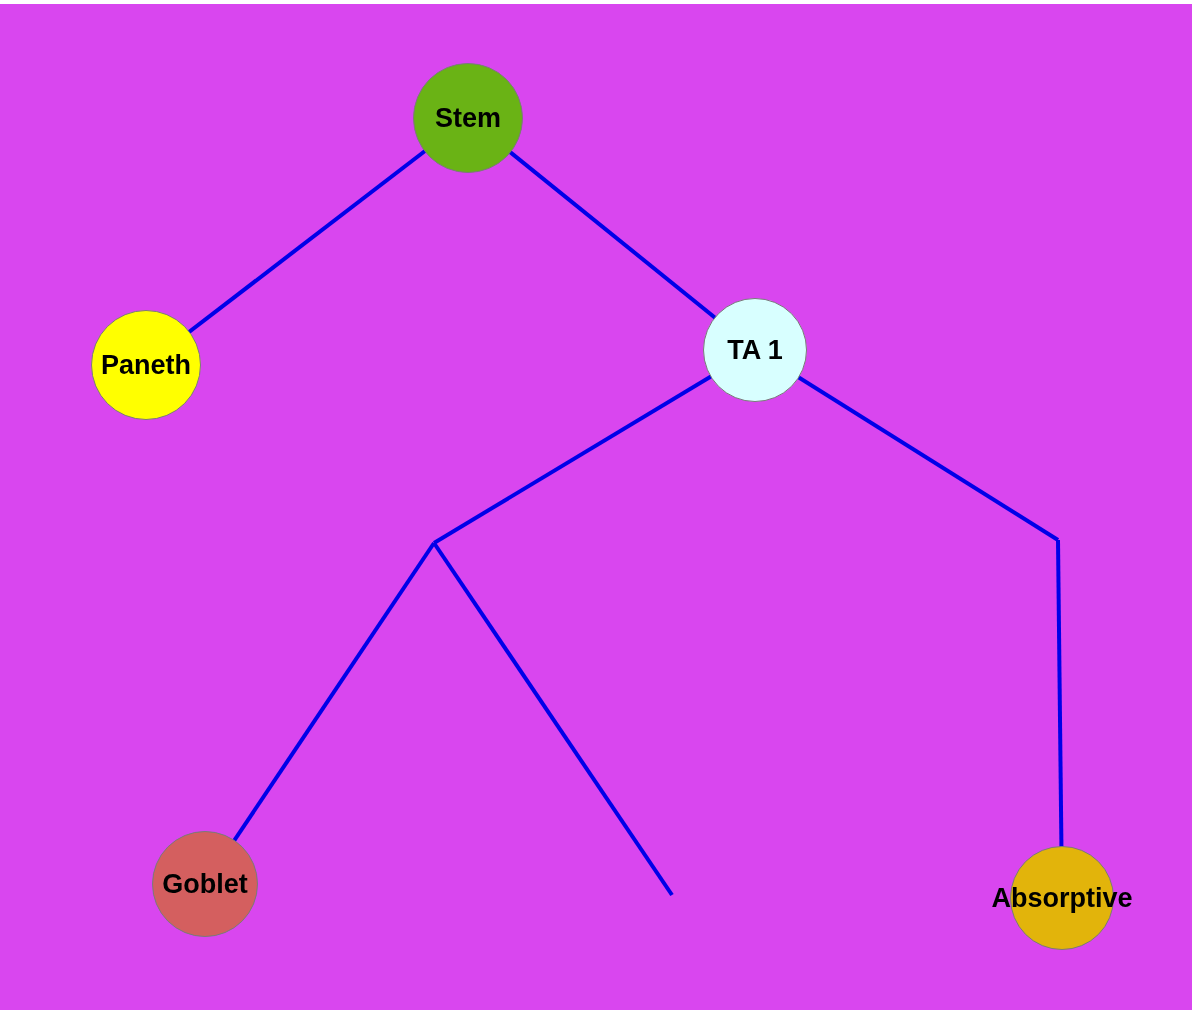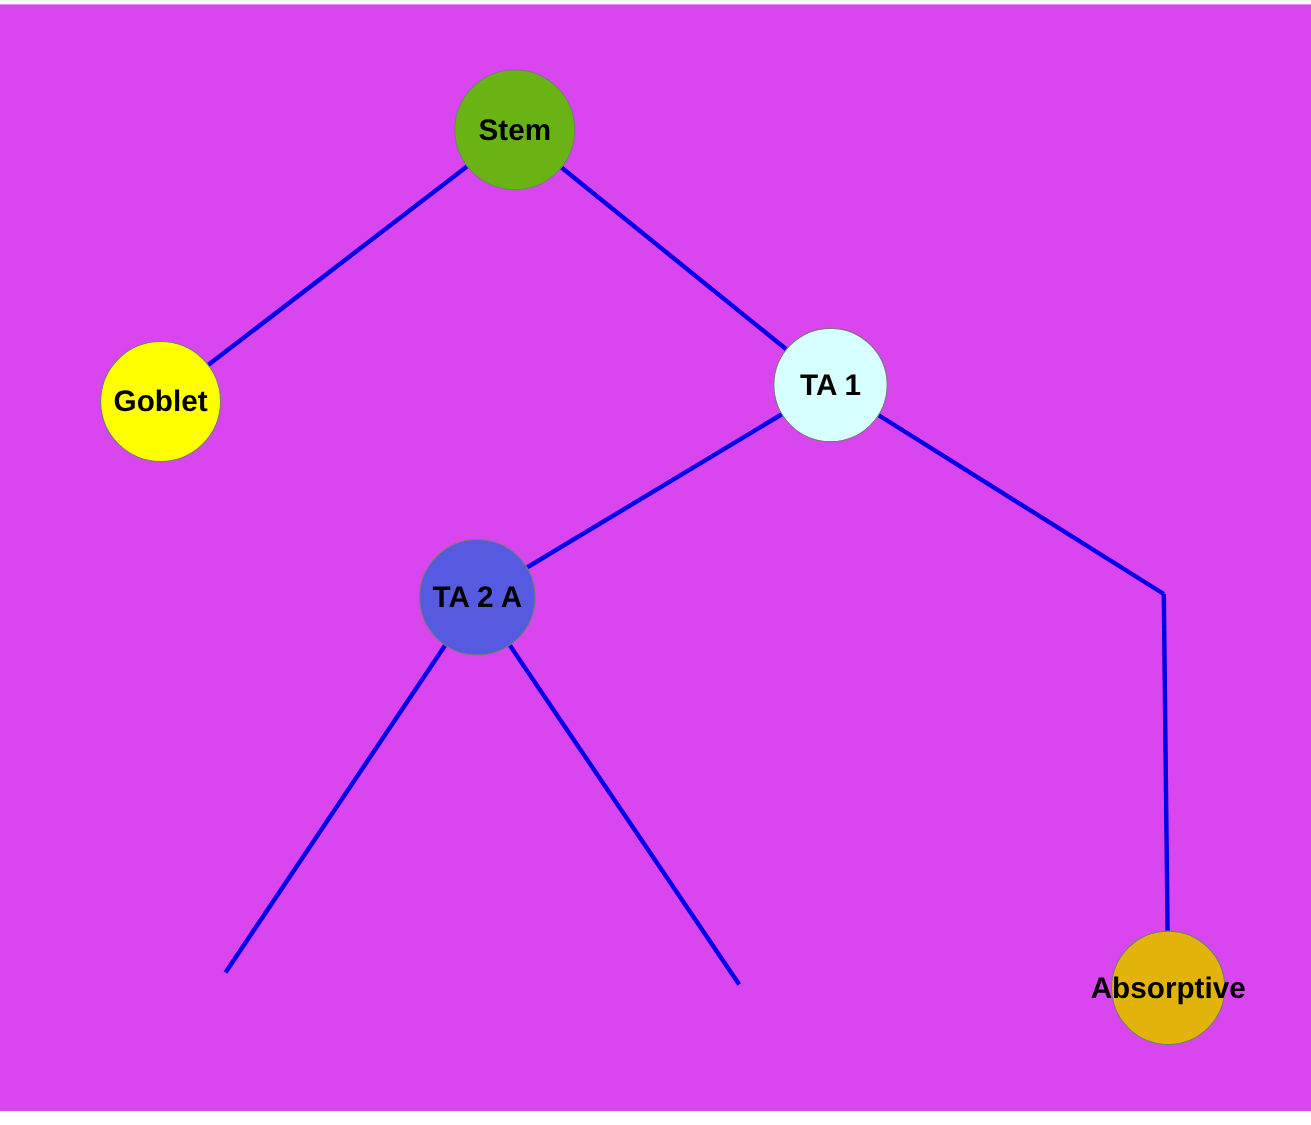--- a/index.html
+++ b/index.html
@@ -55,31 +55,31 @@
       <line x1="434" y1="539" x2="205" y2="880" stroke="#0000e8" stroke-width="4"></line>
       <line x1="434" y1="539" x2="672" y2="891" stroke="#0000e8" stroke-width="4"></line>
       <line x1="1058" y1="536" x2="1062" y2="894" stroke="#0000e8" stroke-width="4"></line>
     </svg>
 
   <div class="node" style="left: 413px; top: 59px; width: 110px; height: 110px; background: rgb(106, 179, 21); border-color: rgb(122, 122, 122);">
     <span class="node-label" style="color: rgb(0, 0, 0);">Stem</span>
   </div>
 
   <div class="node" style="left: 91px; top: 306px; width: 110px; height: 110px; background: rgb(255, 255, 0); border-color: rgb(122, 122, 122);">
-    <span class="node-label" style="color: rgb(0, 0, 0);">Goblet</span>
+    <span class="node-label" style="color: rgb(0, 0, 0);">Paneth</span>
   </div>
 
   <div class="node" style="left: 703px; top: 294px; width: 104px; height: 104px; background: rgb(216, 255, 255); border-color: rgb(122, 122, 122);">
     <span class="node-label" style="color: rgb(0, 0, 0);">TA 1</span>
   </div>
 
-  <div class="node" style="left: 381px; top: 486px; width: 106px; height: 106px; background: rgb(86, 90, 224); border-color: rgb(122, 122, 122);">
-    <span class="node-label" style="color: rgb(0, 0, 0);">TA 2 A</span>
-  </div>
 
 
+  <div class="node" style="left: 152px; top: 827px; width: 106px; height: 106px; background: rgb(212, 95, 95); border-color: rgb(122, 122, 122);">
+    <span class="node-label" style="color: rgb(0, 0, 0);">Goblet</span>
+  </div>
 
 
   <div class="node" style="left: 1010px; top: 842px; width: 104px; height: 104px; background: rgb(226, 180, 11); border-color: rgb(122, 122, 122);">
     <span class="node-label" style="color: rgb(0, 0, 0);">Absorptive</span>
   </div>
 
 </div>
 
 </body></html>

